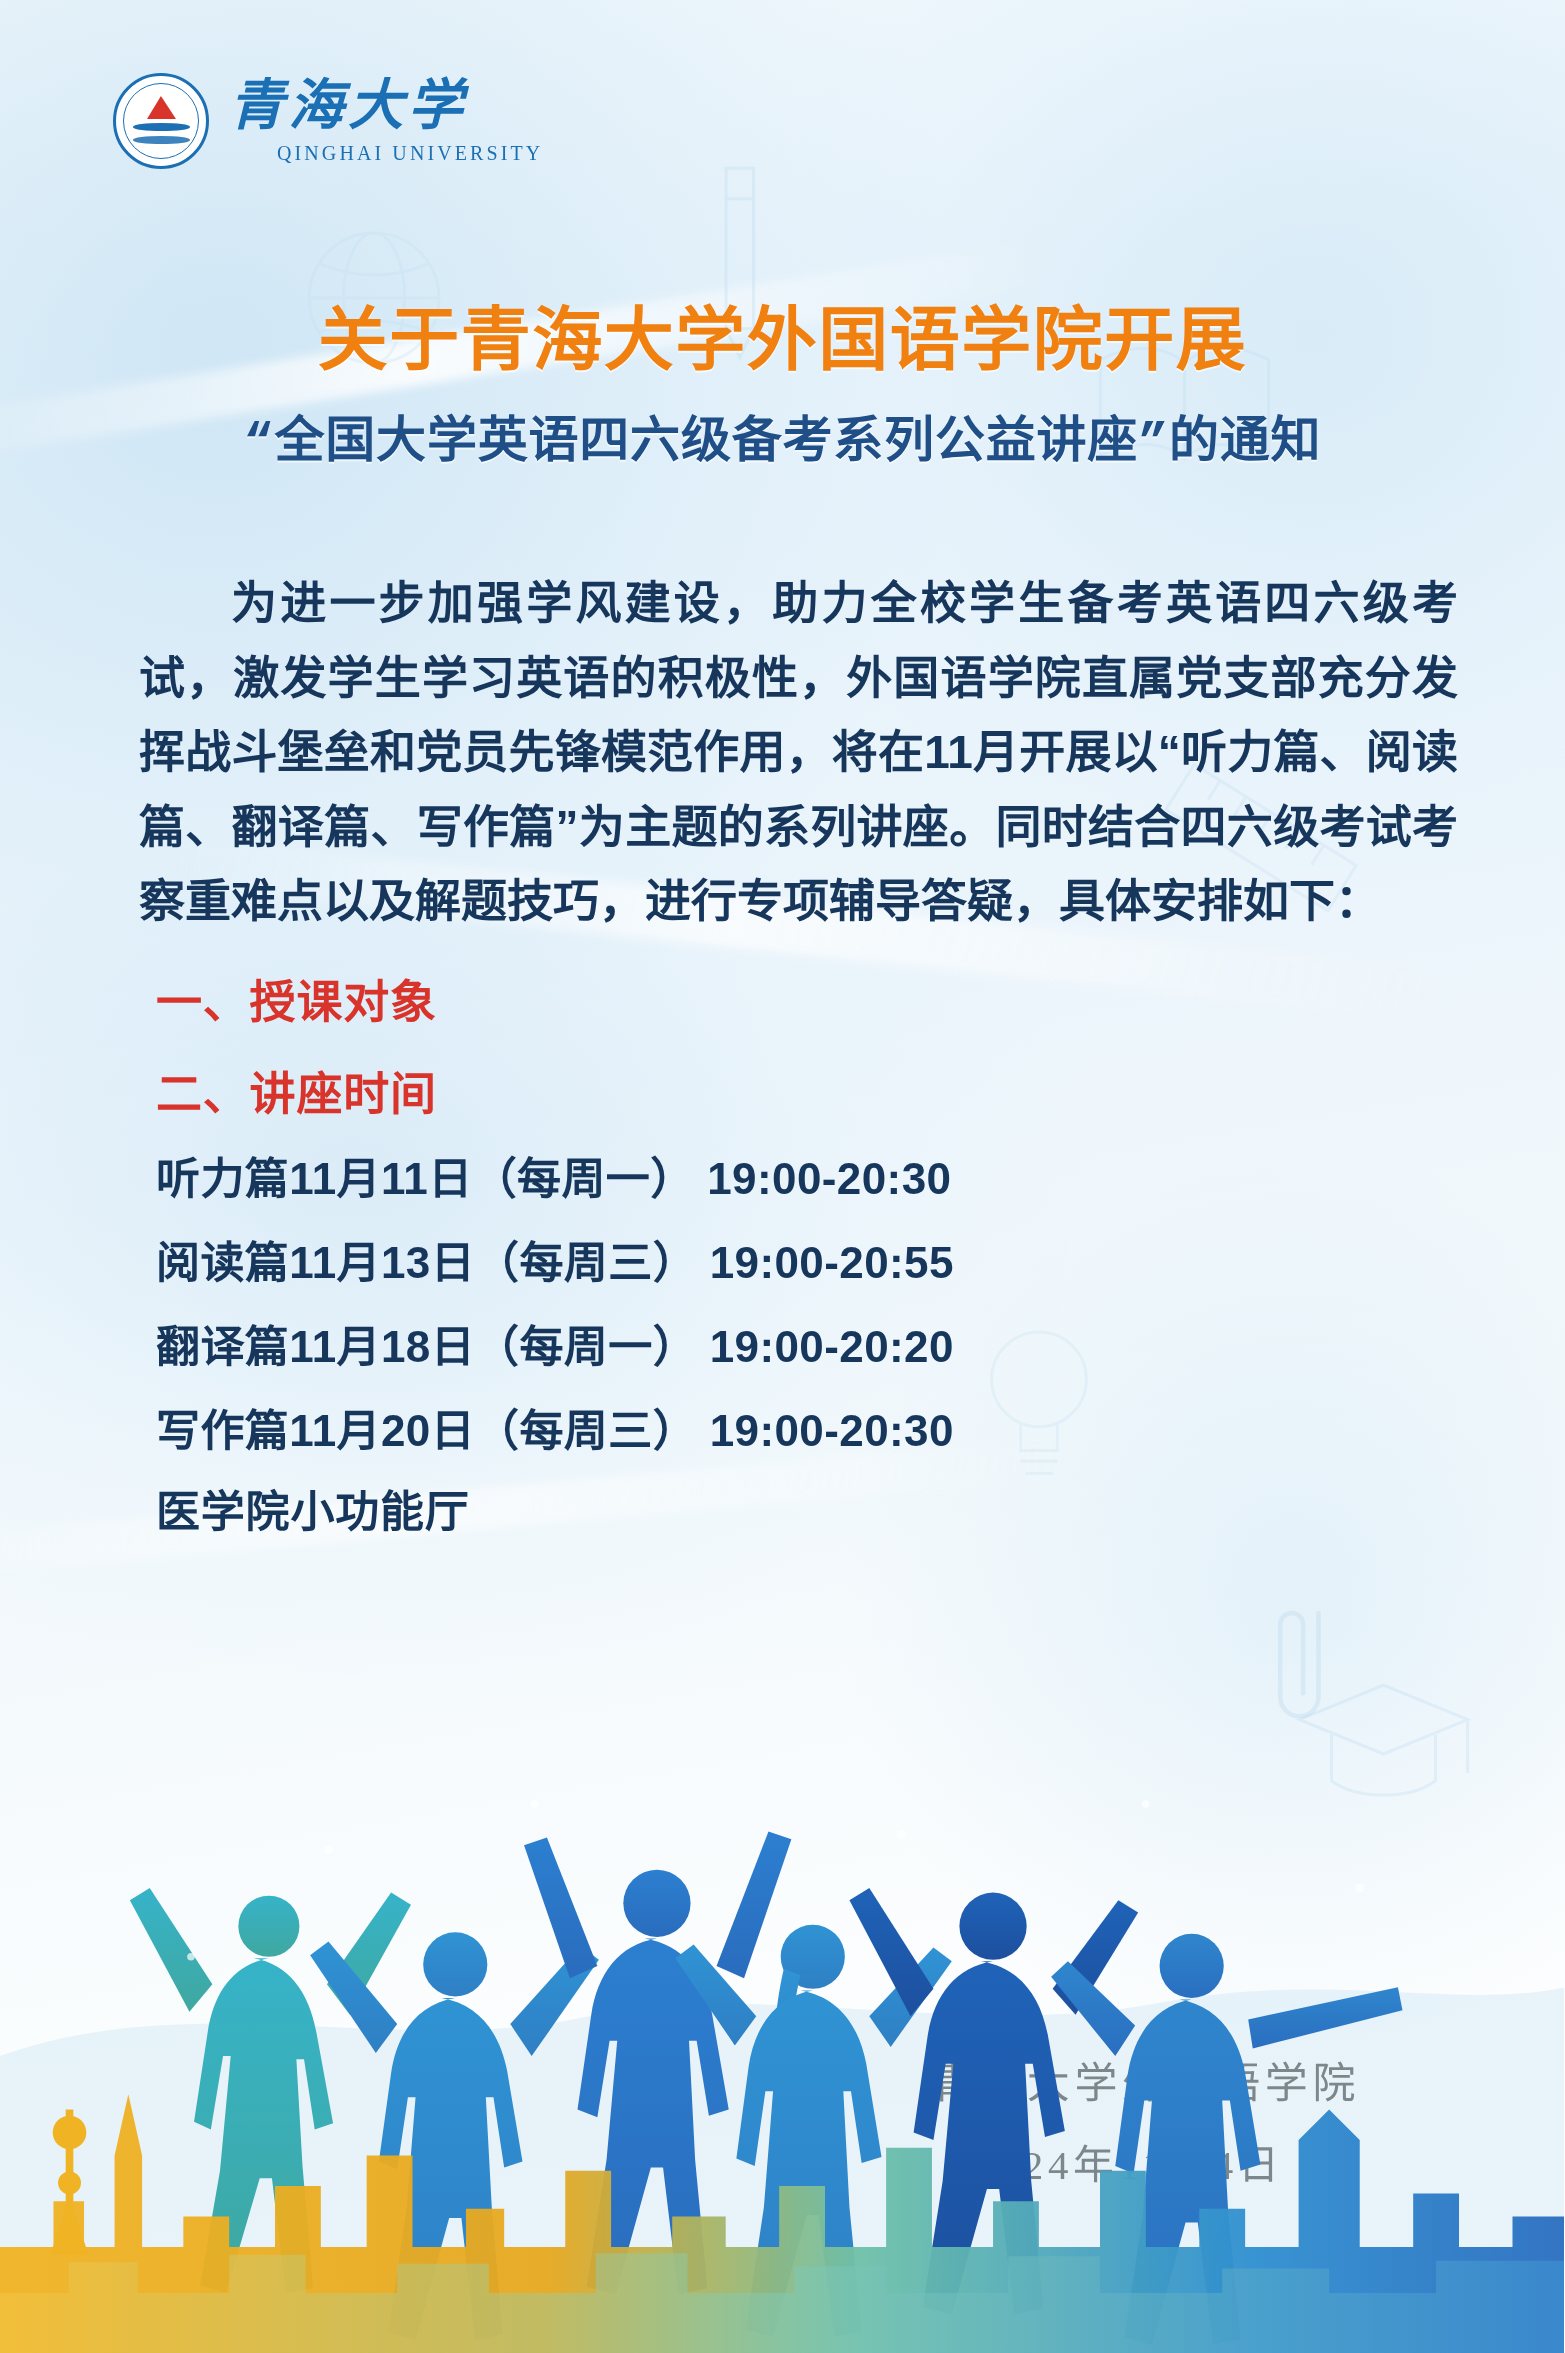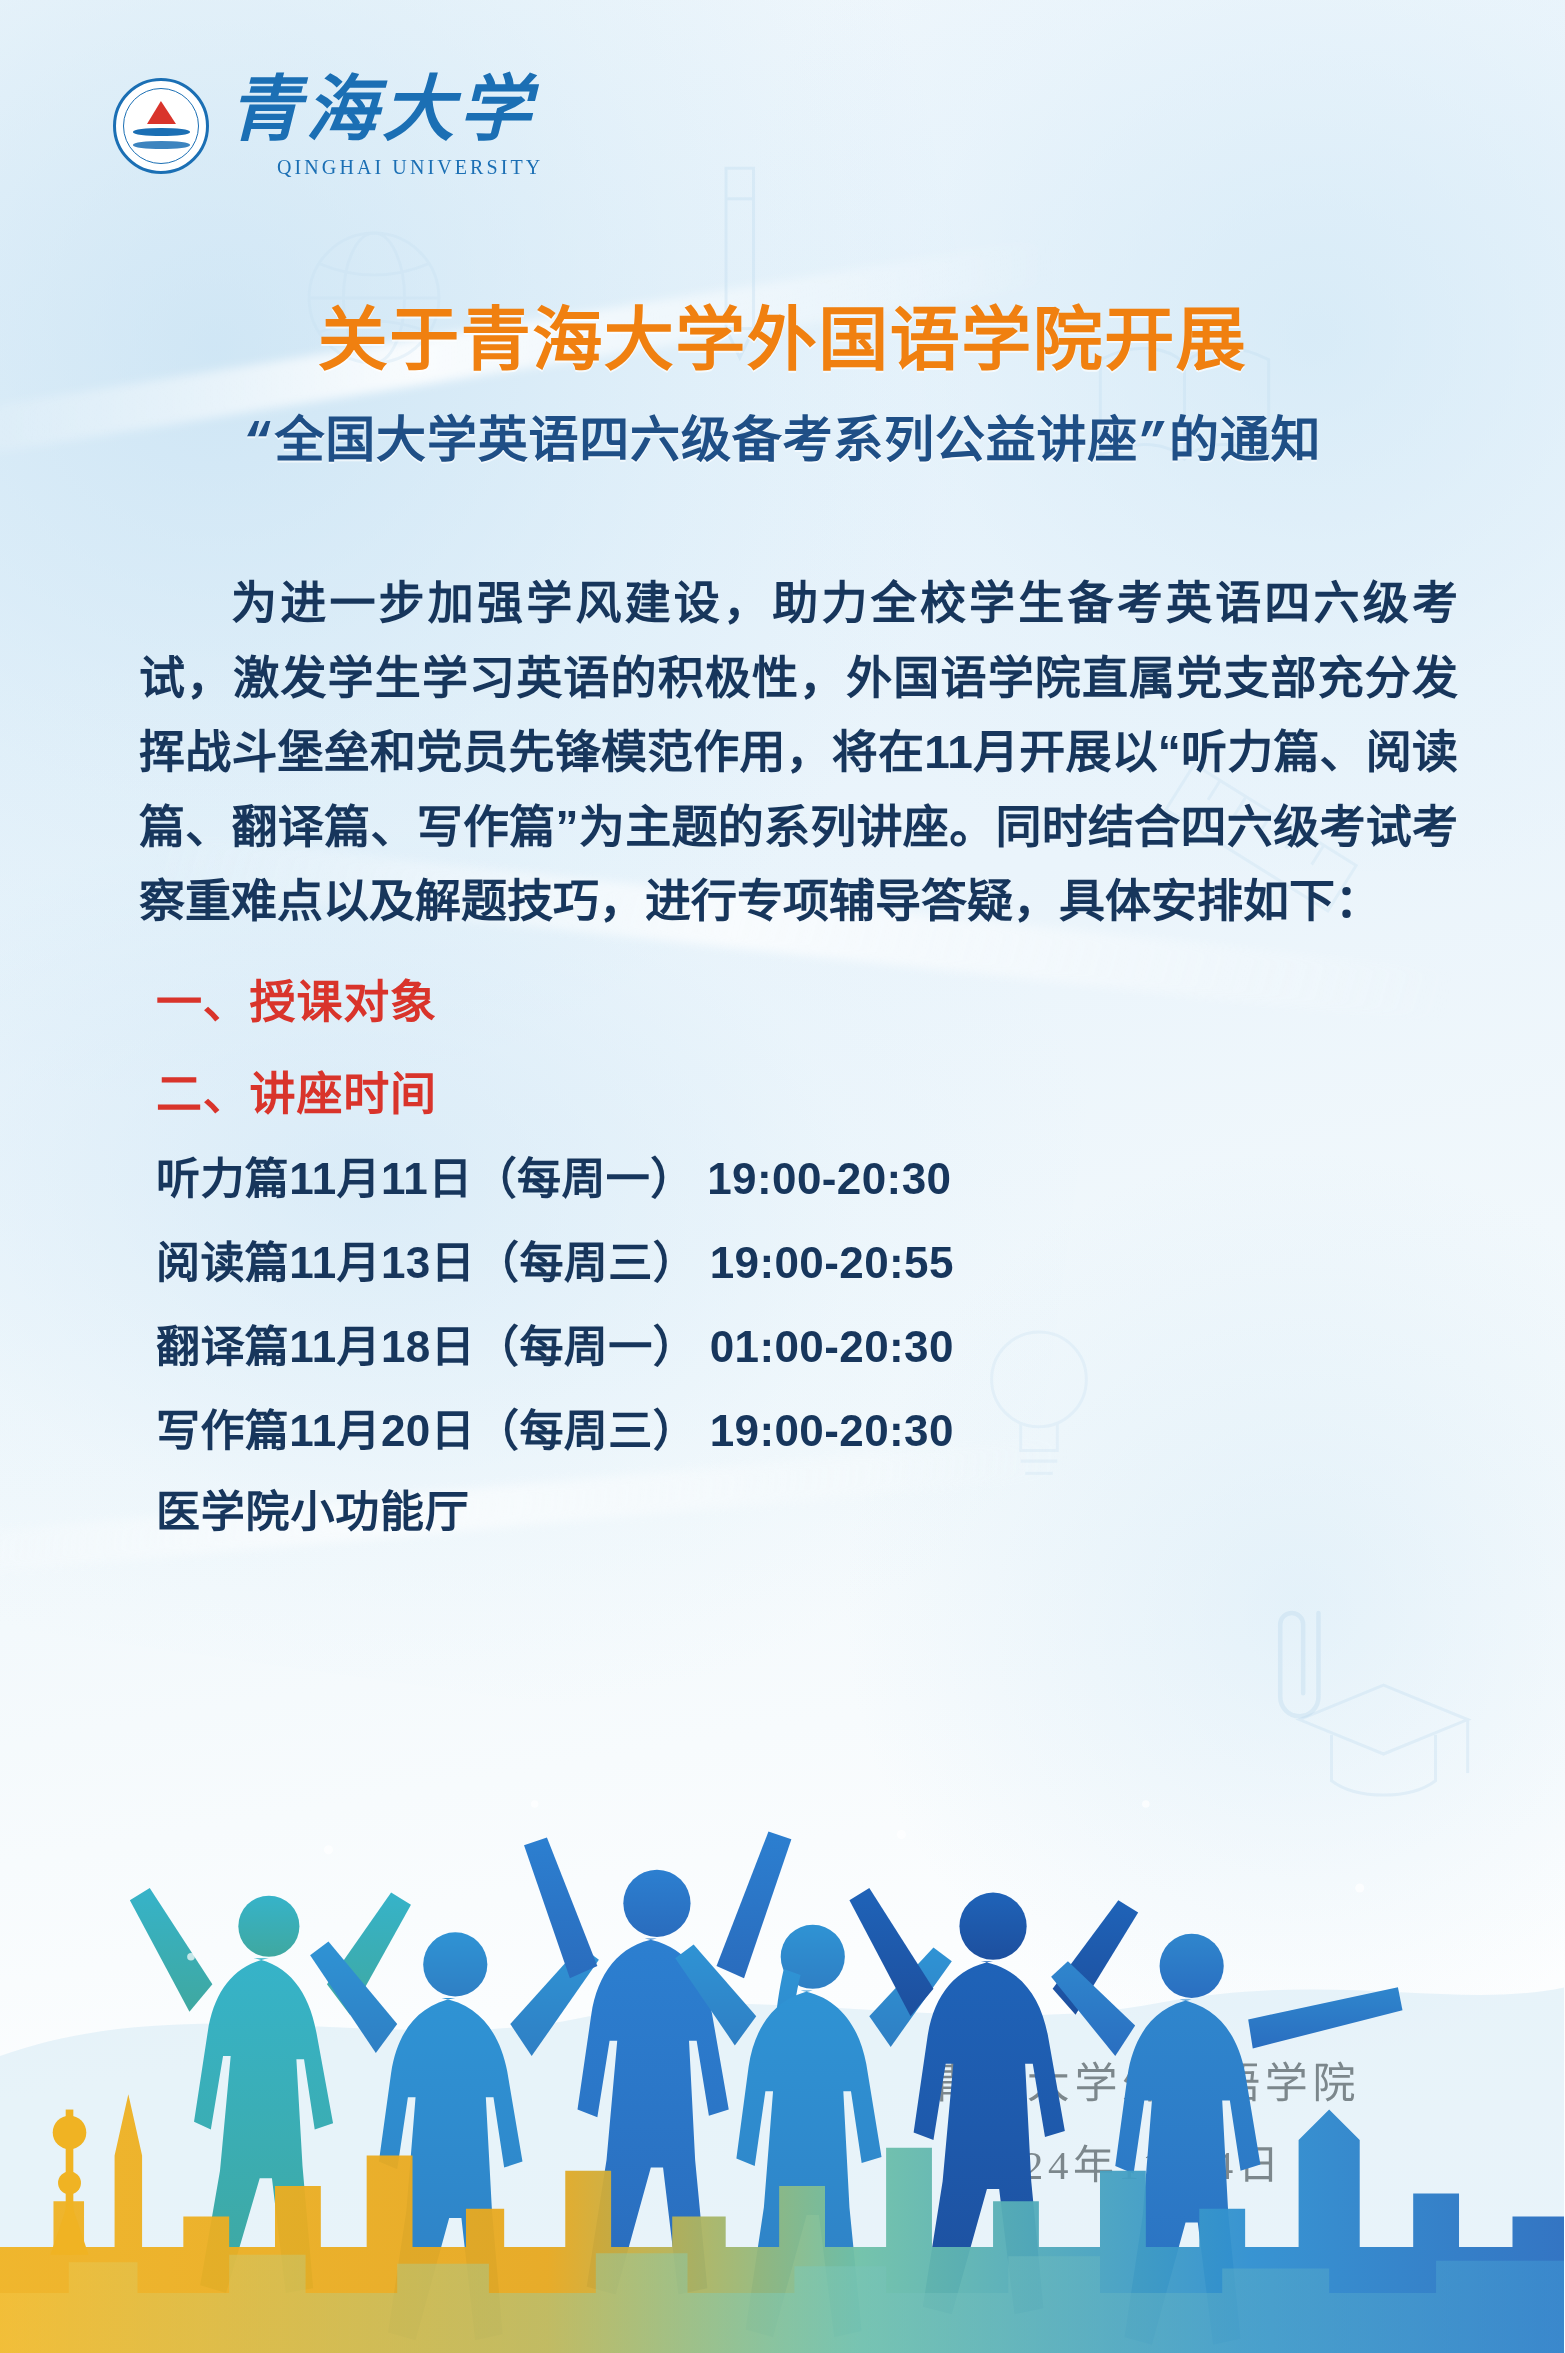--- a/index.html
+++ b/index.html
@@ -103,21 +103,21 @@
     clip-path: polygon(0 100%, 48% 0, 100% 100%);
   }
   #logo-text {
     display: flex;
     flex-direction: column;
     justify-content: center;
   }
   #logo-cn {
     font-family: "Liberation Serif", "DejaVu Serif", serif;
     font-weight: 700;
-    font-size: 72px;
+    font-size: 55px;
     letter-spacing: 4.6px;
     color: #1b6fb4;
     line-height: 1.05;
     font-style: italic;
   }
   #logo-en {
     font-family: "Liberation Serif", "DejaVu Serif", serif;
     font-size: 20px;
     letter-spacing: 3.1px;
     color: #1b6fb4;
@@ -309,21 +309,21 @@
   <div id="title-sub">“全国大学英语四六级备考系列公益讲座”的通知</div>
 
   <div id="body-block">
     <div id="intro">为进一步加强学风建设，助力全校学生备考英语四六级考试，激发学生学习英语的积极性，外国语学院直属党支部充分发挥战斗堡垒和党员先锋模范作用，将在11月开展以“听力篇、阅读篇、翻译篇、写作篇”为主题的系列讲座。同时结合四六级考试考察重难点以及解题技巧，进行专项辅导答疑，具体安排如下：</div>
 
     <div class="section-head">一、授课对象</div>
 
     <div class="section-head">二、讲座时间</div>
     <div class="schedule-row">听力篇11月11日（每周一） 19:00-20:30</div>
     <div class="schedule-row">阅读篇11月13日（每周三） 19:00-20:55</div>
-    <div class="schedule-row">翻译篇11月18日（每周一） 01:00-20:30</div>
+    <div class="schedule-row">翻译篇11月18日（每周一） 19:00-20:20</div>
     <div class="schedule-row">写作篇11月20日（每周三） 19:00-20:30</div>
 
     <div class="section-body">医学院小功能厅</div>
   </div>
 
   <div id="sign-block">
     <div id="sign-org">青海大学外国语学院</div>
     <div id="sign-date">2024年11月4日</div>
   </div>
 

